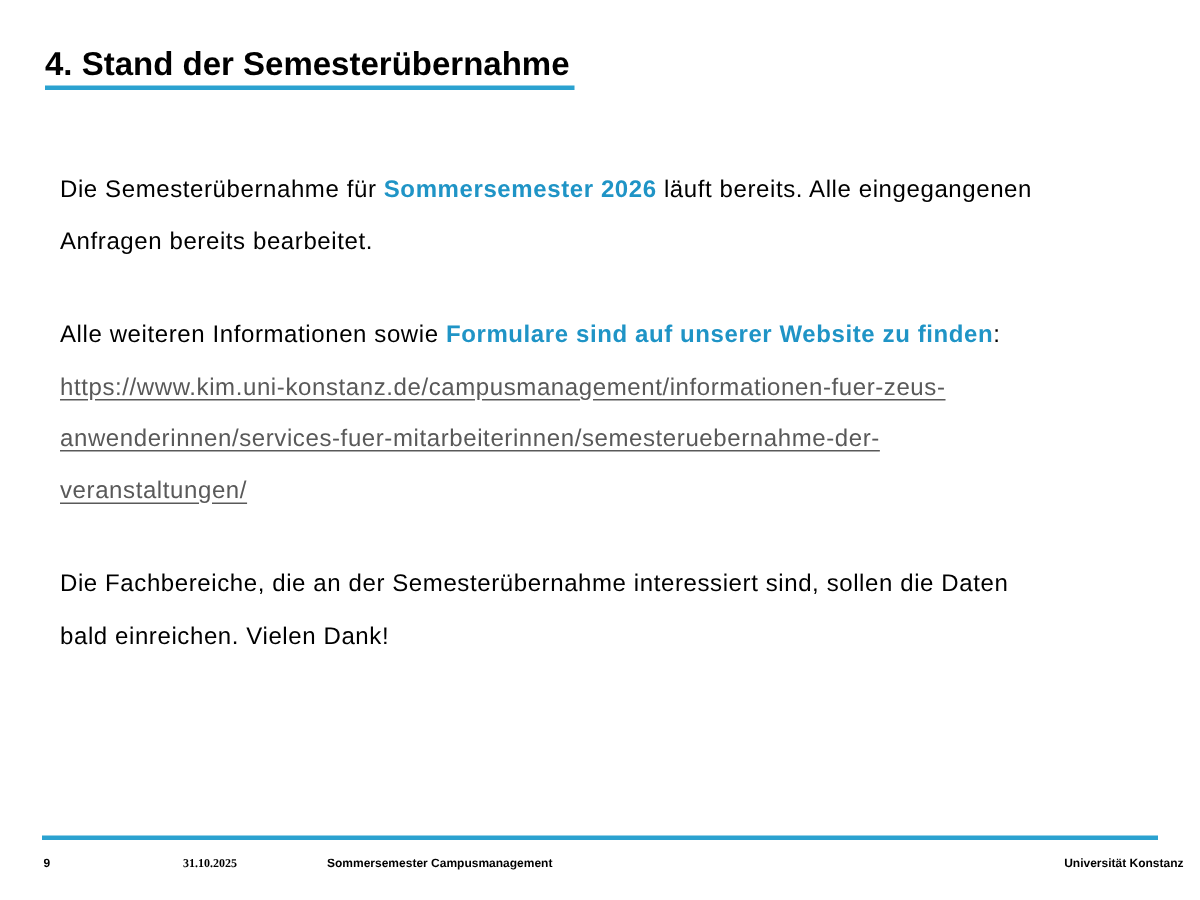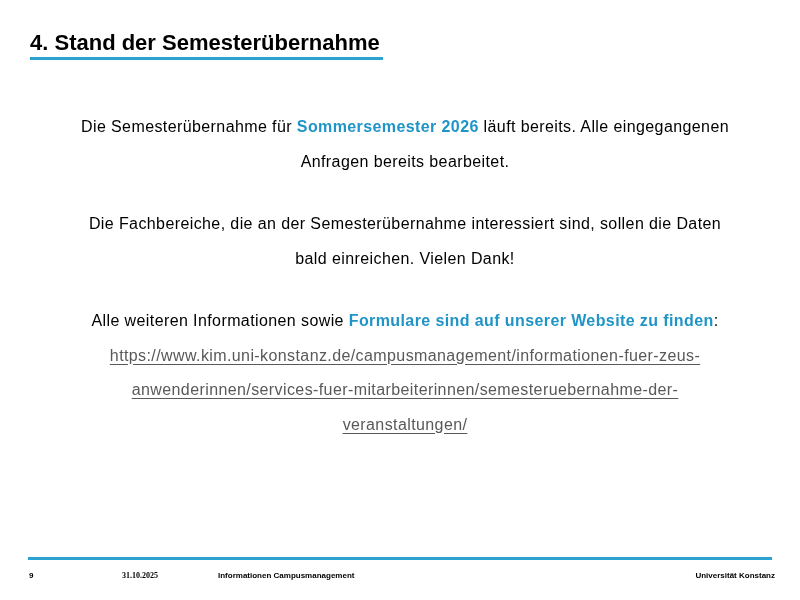--- a/index.html
+++ b/index.html
@@ -34,21 +34,20 @@
     white-space:nowrap;
   }
   .slide-body{
     position:absolute;
     left:40px;top:110px;
     width:730px;
     font-size:16px;
     letter-spacing:0.4px;
     line-height:34.5px;
     color:var(--text-black);
-    text-align:center;
   }
   .para{margin:0 0 28px 0;}
   .text-line{display:block;white-space:nowrap;}
   .accent{color:var(--accent-text);font-weight:bold;}
   .website-link{color:var(--link-gray);text-decoration:none;cursor:pointer;}
   .website-link .text-line{
     text-decoration:underline;
     text-decoration-color:var(--link-gray);
     text-underline-offset:3px;
   }
@@ -63,54 +62,54 @@
     left:0;top:568px;
     width:800px;height:16px;
     font-size:8px;
     font-weight:bold;
     color:var(--text-black);
   }
   .footer span{position:absolute;top:3px;white-space:nowrap;}
   .footer-page{left:29px;}
   .footer-date{left:122px;font-family:Liberation Serif, serif;}
   .footer-event{left:218px;}
-  .footer-institution{right:25px;}
+  .footer-institution{right:11px;}
 </style>
 </head>
 <body>
 
 <div class="slide">
 
   <h1 class="slide-title">4. Stand der Semesterübernahme</h1>
 
   <div class="slide-body">
 
     <div class="para">
       <span class="text-line"><span>Die Semesterübernahme für </span><span class="accent">Sommersemester 2026</span><span> läuft bereits. Alle eingegangenen</span></span>
       <span class="text-line">Anfragen bereits bearbeitet.</span>
     </div>
 
     <div class="para">
-      <span class="text-line">Die Fachbereiche, die an der Semesterübernahme interessiert sind, sollen die Daten</span>
-      <span class="text-line">bald einreichen. Vielen Dank!</span>
-    </div>
-
-    <div class="para">
       <span class="text-line"><span>Alle weiteren Informationen sowie </span><span class="accent">Formulare sind auf unserer Website zu finden</span><span>:</span></span>
       <a class="website-link">
         <span class="text-line">https://www.kim.uni-konstanz.de/campusmanagement/informationen-fuer-zeus-</span>
         <span class="text-line">anwenderinnen/services-fuer-mitarbeiterinnen/semesteruebernahme-der-</span>
         <span class="text-line">veranstaltungen/</span>
       </a>
+    </div>
+
+    <div class="para">
+      <span class="text-line">Die Fachbereiche, die an der Semesterübernahme interessiert sind, sollen die Daten</span>
+      <span class="text-line">bald einreichen. Vielen Dank!</span>
     </div>
 
   </div>
 
   <div class="footer-divider"></div>
 
   <div class="footer">
     <span class="footer-page">9</span>
     <span class="footer-date">31.10.2025</span>
-    <span class="footer-event">Informationen Campusmanagement</span>
+    <span class="footer-event">Sommersemester Campusmanagement</span>
     <span class="footer-institution">Universität Konstanz</span>
   </div>
 
 </div>
 
 </body></html>

